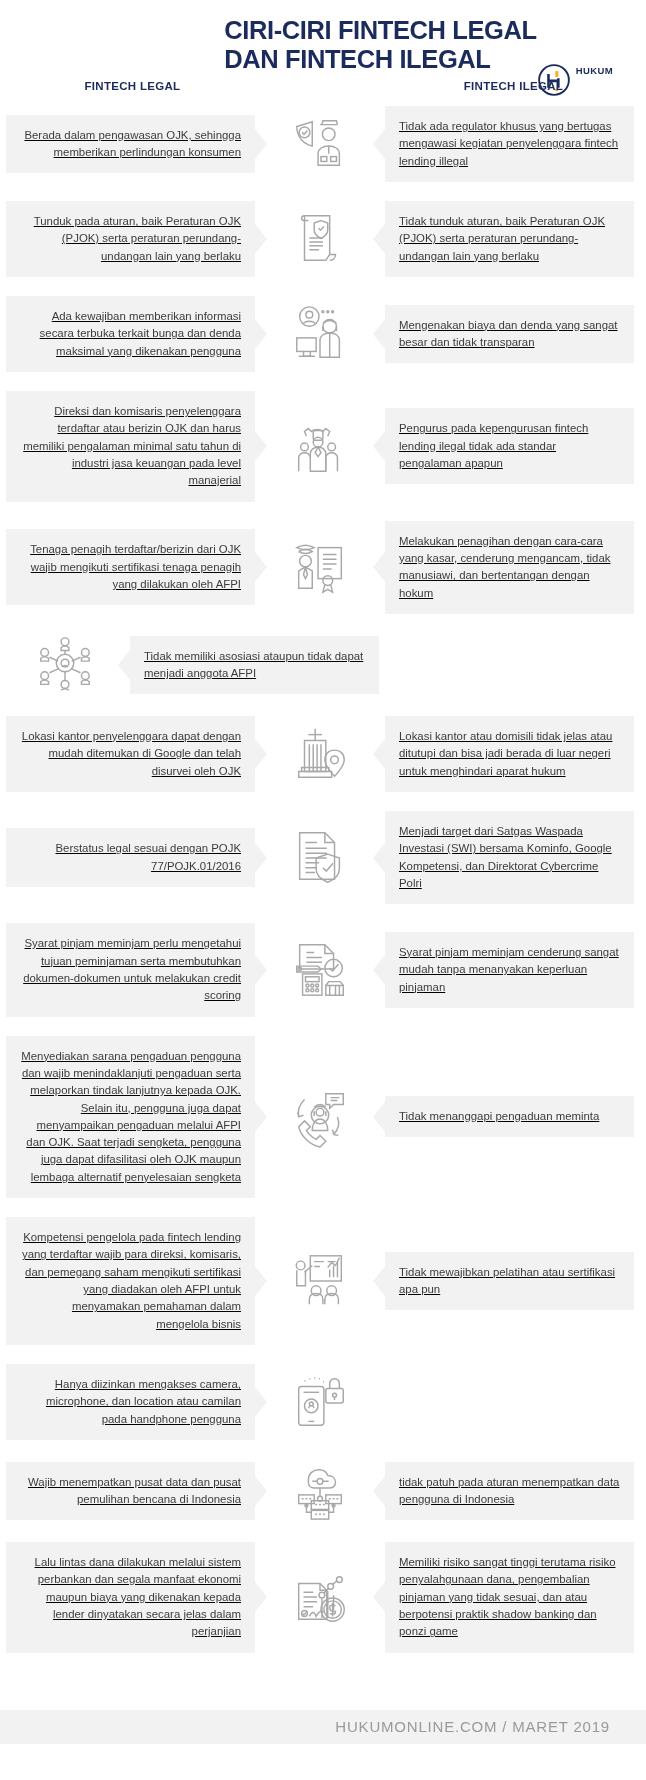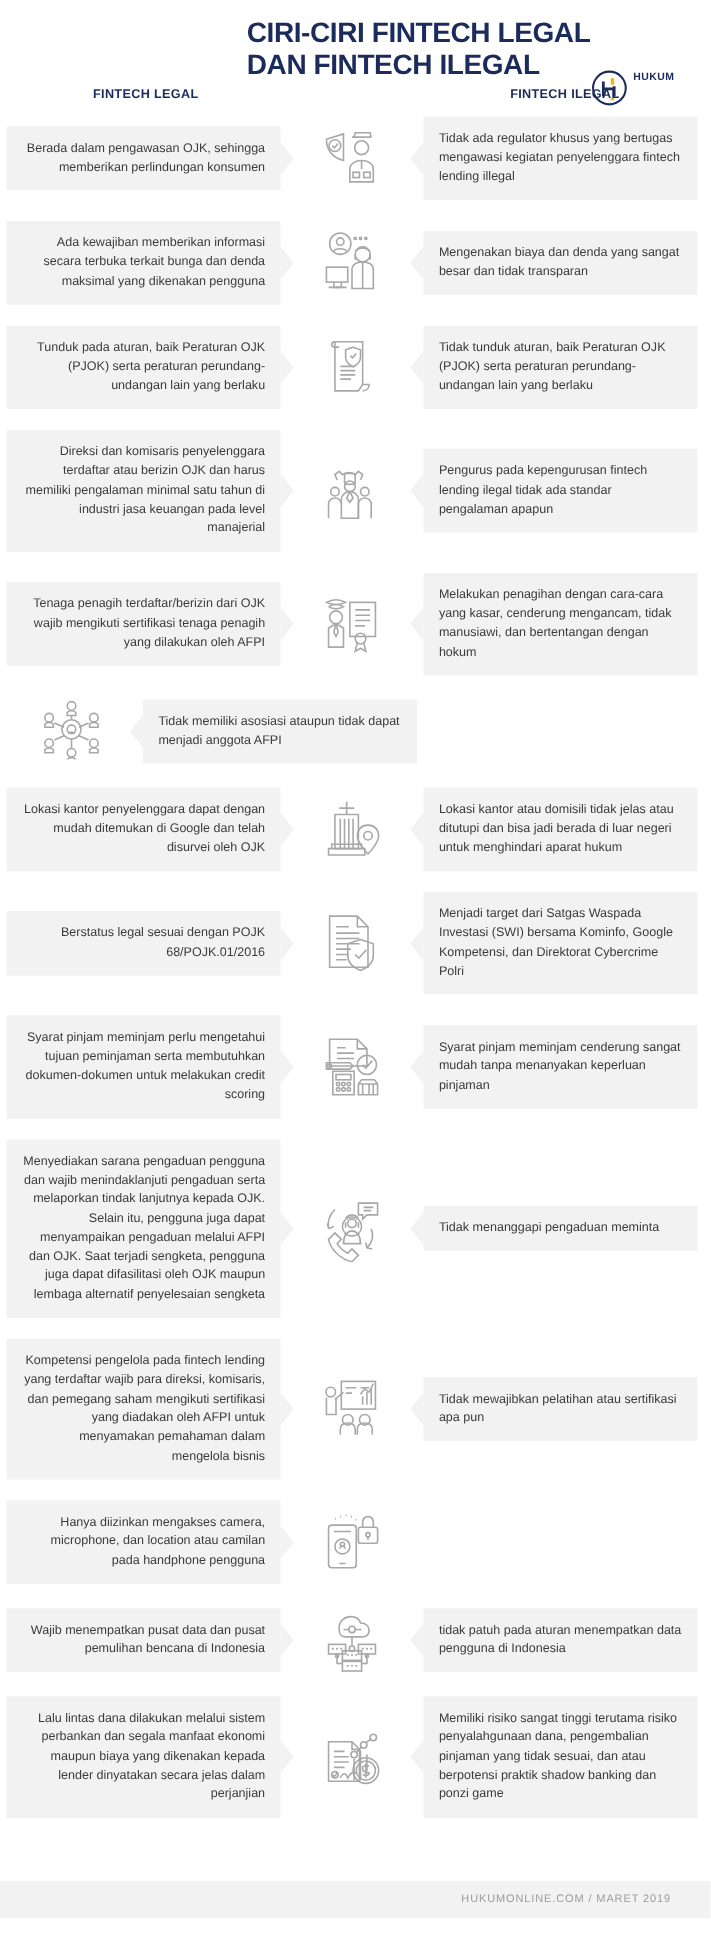--- a/index.html
+++ b/index.html
@@ -65,21 +65,21 @@
     font-weight: bold;
     font-size: 11.5px;
     letter-spacing: 0.3px;
     text-align: center;
   }
   .ch-left { width: 265px; }
   .ch-mid  { width: 116px; }
   .ch-right{ width: 265px; }
 
   
-  .rows { padding: 0 0 6px 0; }
+  .rows { padding: 0 0 6px 0; text-decoration: underline; }
   .row {
     display: flex;
     align-items: center;
     margin-bottom: 19px;
     min-height: 64px;
   }
 
   .cell {
     background: #f2f2f2;
     color: #3b3b3b;
@@ -140,21 +140,21 @@
     background: #f2f2f2;
     height: 34px;
     display: flex;
     align-items: center;
     justify-content: flex-end;
     padding-right: 36px;
     margin-top: 10px;
   }
   .footer-text {
     color: #9a9a9a;
-    font-size: 10px;
+    font-size: 15px;
     letter-spacing: 0.8px;
   }
   .spacer { height: 22px; }
 </style>
 </head>
 <body>
 
 <div class="header">
   <div class="title">CIRI-CIRI FINTECH LEGAL
 DAN FINTECH ILEGAL</div>
@@ -193,54 +193,54 @@
           <circle cx="39" cy="22" r="6.5"></circle>
           <path d="M28 54 v-12 c0 -5 5 -8 11 -8 s11 3 11 8 v12 z"></path>
           <path d="M39 34 v8"></path>
           <rect x="31" y="45" width="6" height="5"></rect>
           <rect x="41" y="45" width="6" height="5"></rect>
         </svg>
       </div>
       <div class="cell cell-right">Tidak ada regulator khusus yang bertugas mengawasi kegiatan penyelenggara fintech lending illegal</div>
     </div>
     <div class="row">
+      <div class="cell cell-left">Tunduk pada aturan, baik Peraturan OJK (PJOK) serta peraturan perundang-undangan lain yang berlaku</div>
+      <div class="icon-cell">
+        <svg viewBox="0 0 60 64">
+          <path d="M14 8 h26 v40 l-4 6 H14 z"></path>
+          <path d="M14 8 c-4 0 -4 5 0 5 h4"></path>
+          <path d="M40 48 h6 c0 4 -3 6 -6 6"></path>
+          <path d="M31 13 l7 2.5 v7 c0 5 -4 7.5 -7 9 c-3 -1.5 -7 -4 -7 -9 v-7 z"></path>
+          <path d="M28.5 21 l2 2 l3.5 -4"></path>
+          <path d="M19 31 h14 M19 35 h14 M19 39 h14 M19 43 h10"></path>
+        </svg>
+      </div>
+      <div class="cell cell-right">Tidak tunduk aturan, baik Peraturan OJK (PJOK) serta peraturan perundang-undangan lain yang berlaku</div>
+    </div>
+    <div class="row">
       <div class="cell cell-left">Ada kewajiban memberikan informasi secara terbuka terkait bunga dan denda maksimal yang dikenakan pengguna</div>
       <div class="icon-cell">
         <svg viewBox="0 0 60 64">
           <circle cx="19" cy="14" r="10"></circle>
           <circle cx="19" cy="12" r="3.5"></circle>
           <path d="M13 21 c1.5 -3 10 -3 12 0"></path>
           <circle cx="33" cy="9" r="1"></circle>
           <circle cx="38" cy="9" r="1"></circle>
           <circle cx="43" cy="9" r="1"></circle>
           <circle cx="40" cy="24" r="7"></circle>
           <path d="M33 21 q7 -6 14 0"></path>
           <path d="M33 24 v5 M47 24 v5"></path>
           <path d="M30 56 v-18 c0 -4 4 -7 10 -7 s10 3 10 7 v18 z"></path>
           <path d="M40 31 v25"></path>
           <rect x="6" y="36" width="20" height="14"></rect>
           <path d="M13 50 v5 h7 v-5"></path>
           <path d="M8 55 h17"></path>
         </svg>
       </div>
       <div class="cell cell-right">Mengenakan biaya dan denda yang sangat besar dan tidak transparan</div>
-    </div>
-    <div class="row">
-      <div class="cell cell-left">Tunduk pada aturan, baik Peraturan OJK (PJOK) serta peraturan perundang-undangan lain yang berlaku</div>
-      <div class="icon-cell">
-        <svg viewBox="0 0 60 64">
-          <path d="M14 8 h26 v40 l-4 6 H14 z"></path>
-          <path d="M14 8 c-4 0 -4 5 0 5 h4"></path>
-          <path d="M40 48 h6 c0 4 -3 6 -6 6"></path>
-          <path d="M31 13 l7 2.5 v7 c0 5 -4 7.5 -7 9 c-3 -1.5 -7 -4 -7 -9 v-7 z"></path>
-          <path d="M28.5 21 l2 2 l3.5 -4"></path>
-          <path d="M19 31 h14 M19 35 h14 M19 39 h14 M19 43 h10"></path>
-        </svg>
-      </div>
-      <div class="cell cell-right">Tidak tunduk aturan, baik Peraturan OJK (PJOK) serta peraturan perundang-undangan lain yang berlaku</div>
     </div>
     <div class="row">
       <div class="cell cell-left">Direksi dan komisaris penyelenggara terdaftar atau berizin OJK dan harus memiliki pengalaman minimal satu tahun di industri jasa keuangan pada level manajerial</div>
       <div class="icon-cell">
         <svg viewBox="0 0 60 64">
           <path d="M16 22 l-2 -5 l4 -3 l3 3 q3 -2 6 -2 q3 0 6 2 l3 -3 l4 3 l-2 5"></path>
           <rect x="23" y="16" width="10" height="10" rx="2"></rect>
           <path d="M20 58 v-18 c0 -4 4 -7 8 -7 s8 3 8 7 v18 z"></path>
           <circle cx="28" cy="28" r="5"></circle>
           <path d="M8 58 v-14 c0 -3 3 -5 6 -5 s6 2 6 5"></path>
@@ -307,21 +307,21 @@
           <path d="M19 22 v28 M23 22 v28 M27 22 v28 M31 22 v28"></path>
           <path d="M8 50 h34 v6 H8 z"></path>
           <path d="M11 50 v-4 h28 v4"></path>
           <path d="M45 28 c6 0 10 4 10 10 c0 7 -10 17 -10 17 s-10 -10 -10 -17 c0 -6 4 -10 10 -10 z"></path>
           <circle cx="45" cy="38" r="4"></circle>
         </svg>
       </div>
       <div class="cell cell-right">Lokasi kantor atau domisili tidak jelas atau ditutupi dan bisa jadi berada di luar negeri untuk menghindari aparat hukum</div>
     </div>
     <div class="row">
-      <div class="cell cell-left">Berstatus legal sesuai dengan POJK 68/POJK.01/2016</div>
+      <div class="cell cell-left">Berstatus legal sesuai dengan POJK 77/POJK.01/2016</div>
       <div class="icon-cell">
         <svg viewBox="0 0 60 64">
           <path d="M9 6 h26 l10 10 v38 H9 z"></path>
           <path d="M35 6 v10 h10"></path>
           <path d="M15 16 h12 M15 22 h22 M15 27 h22 M15 32 h22 M15 37 h14 M15 42 h12 M15 47 h10"></path>
           <path d="M38 28 l12 4 v11 c0 8 -7 12 -12 14 c-5 -2 -12 -6 -12 -14 v-11 z"></path>
           <path d="M33 42 l3.5 3.5 l7 -8"></path>
         </svg>
       </div>
       <div class="cell cell-right">Menjadi target dari Satgas Waspada Investasi (SWI) bersama Kominfo, Google Kompetensi, dan Direktorat Cybercrime Polri</div>

